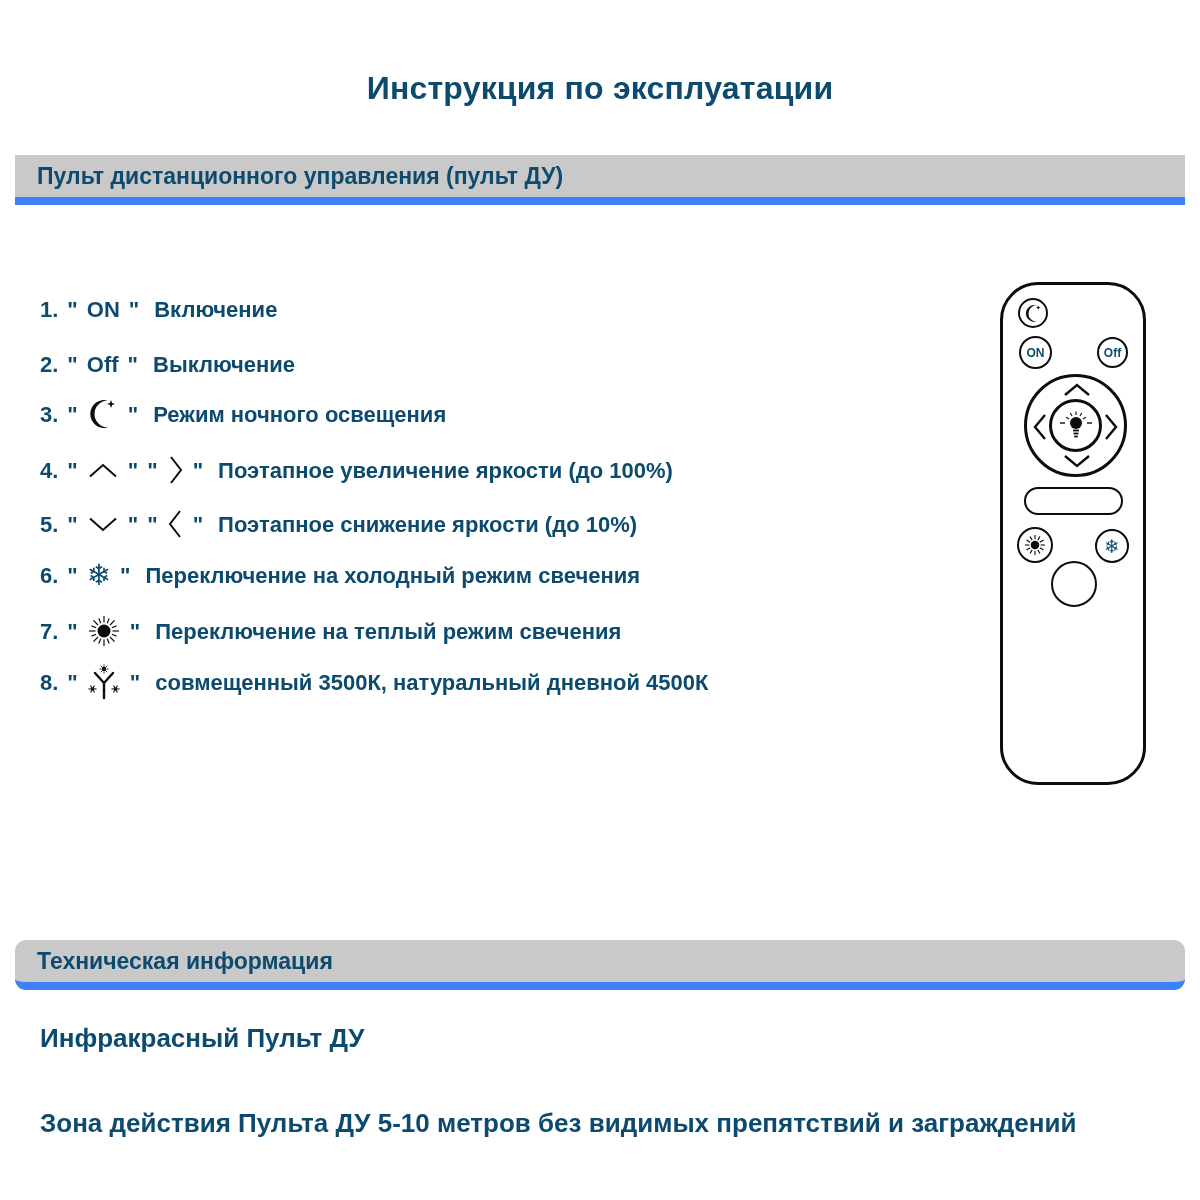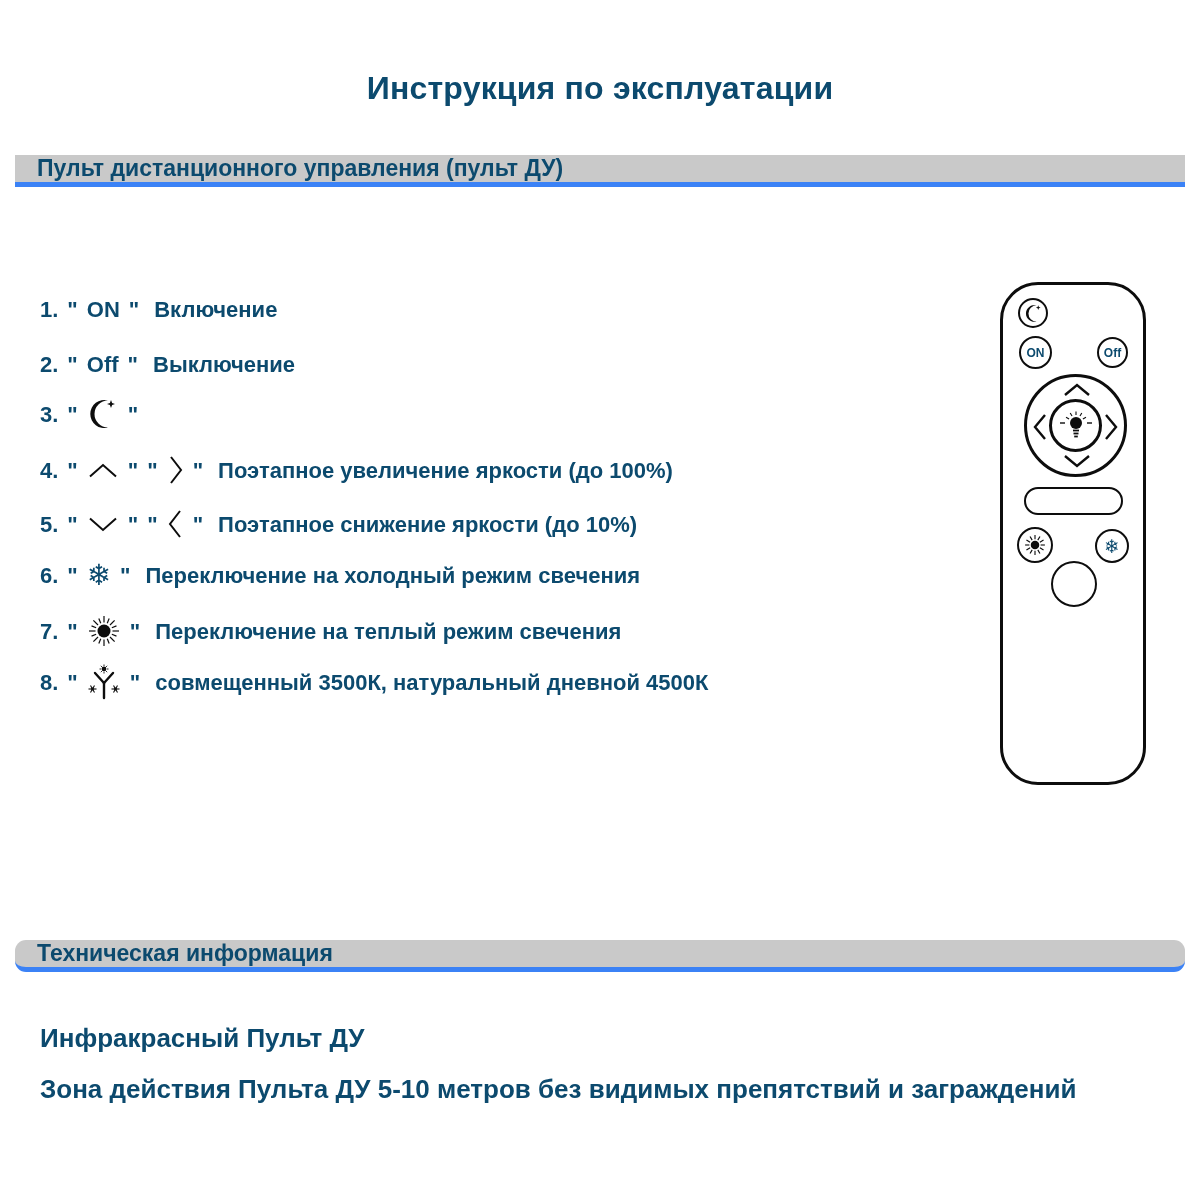--- a/index.html
+++ b/index.html
@@ -7,22 +7,22 @@
   #page {
     position:relative; width:1200px; height:1200px; background:#ffffff;
     color:#0c4a6e; font-family:"Liberation Sans", sans-serif; font-weight:bold;
     overflow:hidden;
   }
   .page-title {
     position:absolute; top:70px; left:0; width:100%;
     text-align:center; font-size:32px; letter-spacing:0.2px;
   }
   .banner {
-    position:absolute; left:15px; width:1170px; height:32px;
-    background:#c9c9c9; border-bottom:5px solid #3b82f6;
+    position:absolute; left:15px; width:1170px; height:50px;
+    background:#c9c9c9; border-bottom:8px solid #3b82f6;
     display:flex; align-items:center; padding-left:22px; font-size:23px;
   }
   #banner-remote { top:155px; }
   #banner-tech   { top:940px;border-radius:11px; }
 
   .item {
     position:absolute; left:40px; display:flex; align-items:center;
     gap:9px; font-size:22px; line-height:29px; white-space:nowrap;
   }
   .item .q { font-size:22px; }
@@ -64,21 +64,21 @@
     border:2.5px solid #0d0d0d; border-radius:14px; background:#fff;
   }
   #rc-warm  { left:14px; top:242px; width:36px; height:36px; }
   #rc-cold  { left:92px; top:244px; width:34px; height:34px; }
   #rc-plain { left:48px; top:276px; width:46px; height:46px; }
   .rc-snow  { font-family:"DejaVu Sans", sans-serif; font-size:19px; line-height:19px; font-weight:bold; }
 
   .tech-line { position:absolute; left:40px; font-size:26px; white-space:nowrap; }
   #tech-0 { top:1023px; }
   #tech-1 { top:1067px; }
-  #tech-2 { top:1074px;text-align:center; }
+  #tech-2 { top:1108px;text-align:center; }
 </style>
 </head>
 <body>
 
 <div id="page">
 
   <div class="page-title">Инструкция по эксплуатации</div>
 
   <div class="banner" id="banner-remote">
     <span>Пульт дистанционного управления (пульт ДУ)</span>
@@ -103,20 +103,21 @@
   <div class="item" id="item-3" style="top:398px">
     <span>3.</span>
     <span class="q">"</span>
     <span class="icon-wrap">
       <svg width="32" height="32" viewBox="0 0 32 32">
         <path d="M21 2.5 A 14 14 0 1 0 21 29.5 A 11.5 11.5 0 1 1 21 2.5 Z" fill="#0d0d0d"></path>
         <path d="M24 2 l1.1 2.9 L28 6 l-2.9 1.1 L24 10 l-1.1-2.9 L20 6 l2.9-1.1 Z" fill="#0d0d0d"></path>
       </svg>
     </span>
     <span class="q">"</span>
+    <span class="txt">Режим ночного освещения</span>
   </div>
 
   <div class="item" id="item-4" style="top:453px">
     <span>4.</span>
     <span class="q">"</span>
     <span class="icon-wrap">
       <svg width="32" height="17" viewBox="0 0 32 17">
         <polyline points="3,14.5 16,3 29,14.5" fill="none" stroke="#0d0d0d" stroke-width="2"></polyline>
       </svg>
     </span>

